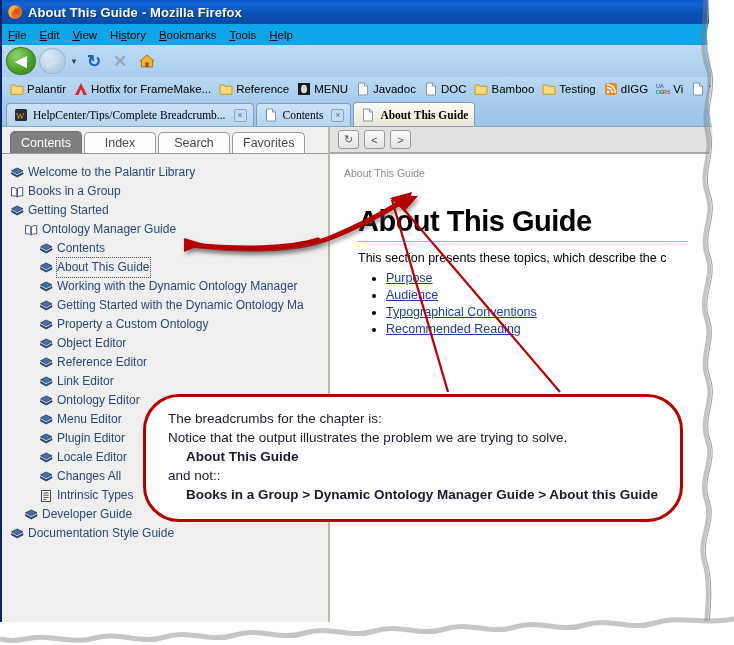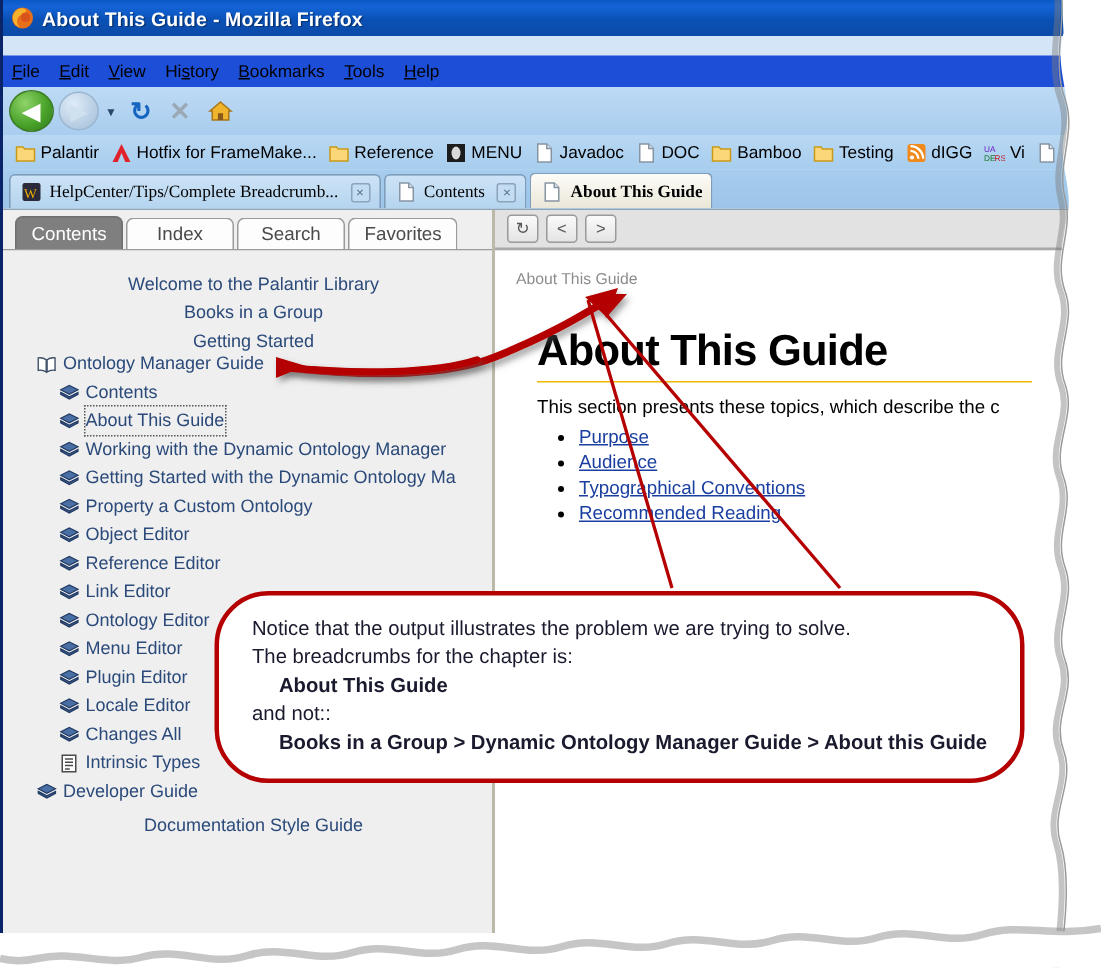--- a/index.html
+++ b/index.html
@@ -47,26 +47,25 @@
     font-weight: bold;
     white-space: nowrap;
     letter-spacing: .1px;
     text-shadow: 1px 1px 0 rgba(0,0,0,.35);
   }
   .title-sep { width: 4px; }
 
   
   #menubar {
     height: 21px;
-    background: #1d4ed8;
+    background: #0ea5e9;
     display: flex;
     align-items: center;
     padding-left: 6px;
     gap: 13px;
-    margin-top: 13px;
   }
   .menu-item {
     font-size: 11.5px;
     color: #000;
     white-space: nowrap;
   }
   .menu-item .acc { text-decoration: underline; }
 
   
   #navbar {
@@ -247,21 +246,21 @@
     display: flex;
     align-items: center;
     gap: 4px;
     height: 19px;
     font-size: 12px;
     color: #2b4a7a;
     white-space: nowrap;
   }
   .tnode .tlabel { line-height: 19px; }
   .tnode.selected .tlabel { outline: 1px dotted #555; }
-  .ind0 { padding-left: 2px; flex-direction: column; }
+  .ind0 { padding-left: 2px; }
   .ind1 { padding-left: 16px; }
   .ind2 { padding-left: 31px; }
 
   
   #rightpane {
     flex: 1 1 auto;
     background: #ffffff;
     display: flex;
     flex-direction: column;
     position: relative;
@@ -718,22 +717,22 @@
       <polygon points="184,238 204,244 184,252" fill="#b40000"></polygon>
     </g>
 
     <g>
       <path d="M392,200 L448,392" stroke="#b40000" stroke-width="2.2" fill="none"></path>
       <path d="M395,199 L560,392" stroke="#b40000" stroke-width="2.2" fill="none"></path>
     </g>
   </svg>
 
   <div id="callout">
+      <div class="co-line">The breadcrumbs for the chapter is:</div>
       <div class="co-line">Notice that the output illustrates the problem we are trying to solve.</div>
-      <div class="co-line">The breadcrumbs for the chapter is:</div>
       <div class="co-line bold">About This Guide</div>
       <div class="co-line">and not::</div>
       <div class="co-line bold">Books in a Group &gt; Dynamic Ontology Manager Guide &gt; About this Guide</div>
     </div>
 
   <svg id="torn-right" viewBox="0 0 42 645" preserveAspectRatio="none">
     <path d="M16,0 L42,0 L42,645 L14,645
              C18,620 10,600 16,578 C22,556 8,540 15,518
              C22,496 9,478 17,456 C25,434 10,418 18,396
              C26,374 10,356 18,334 C26,312 9,296 17,274

